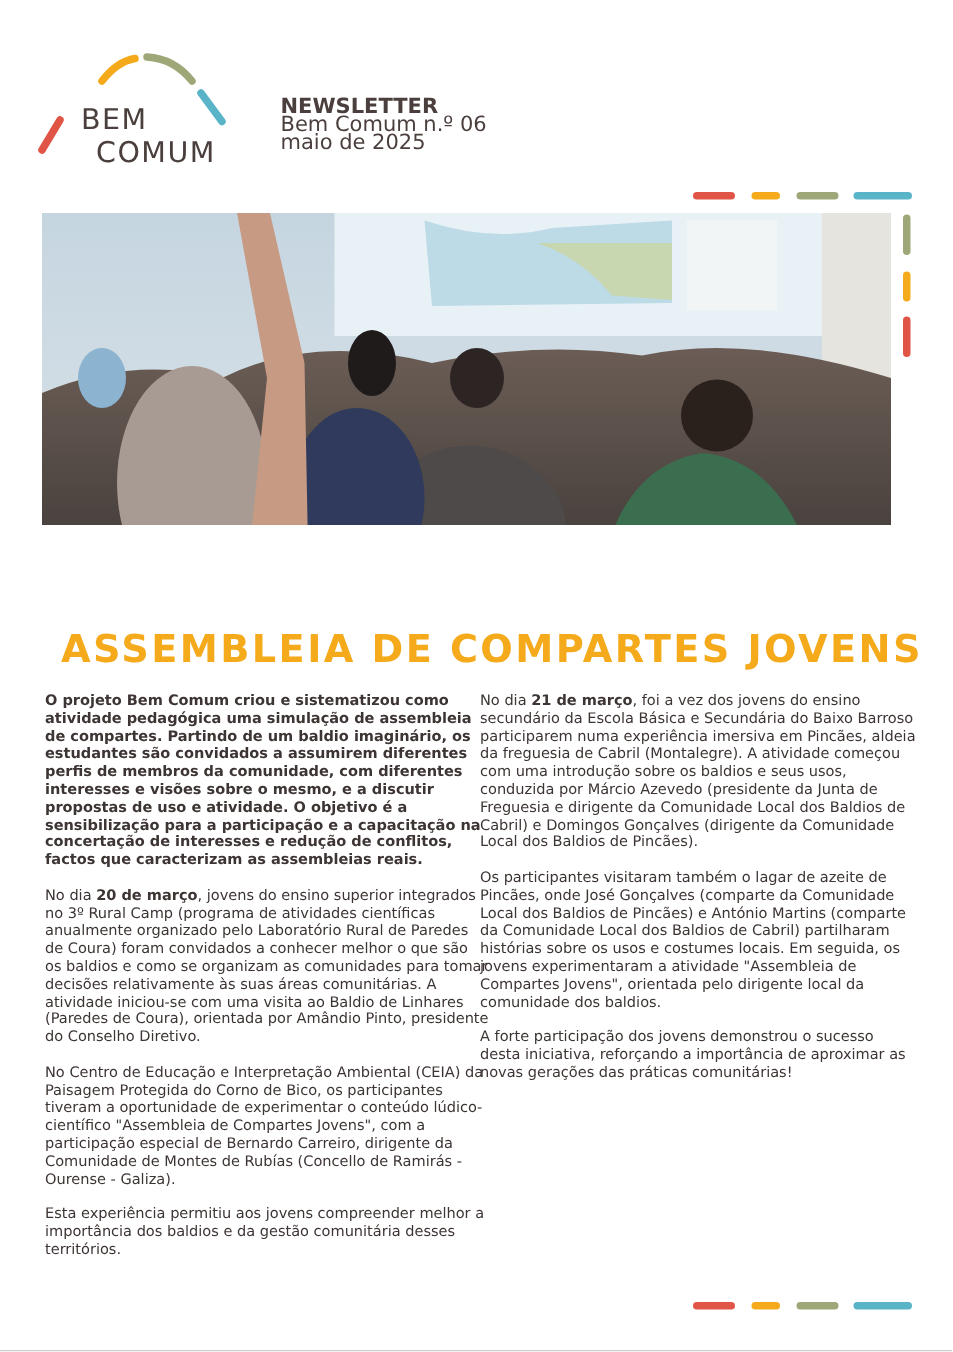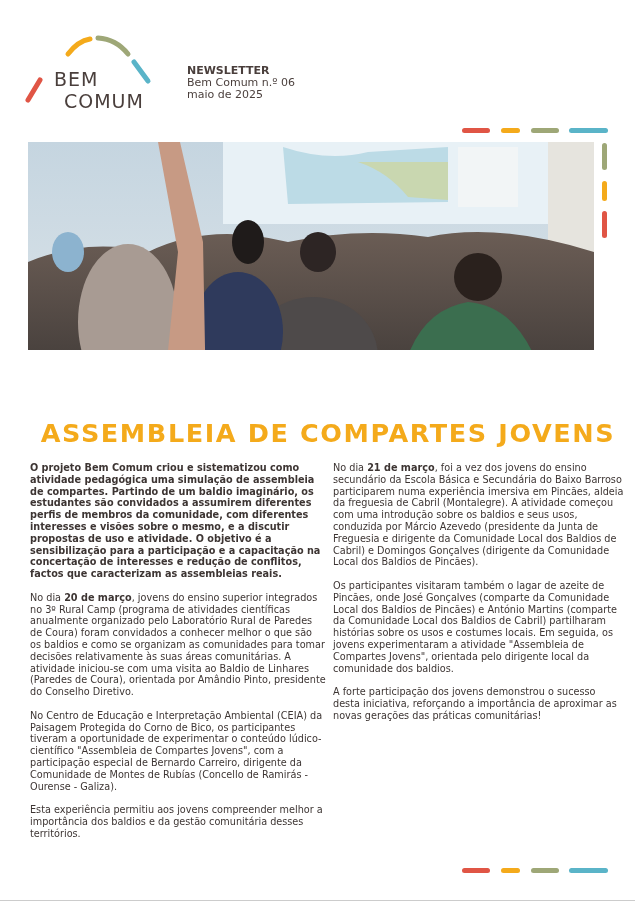--- a/index.html
+++ b/index.html
@@ -3,39 +3,39 @@
   <meta charset="utf-8">
   <style>
     html, body { margin: 0; padding: 0; }
     body {
       width: 635px; height: 901px; position: relative; overflow: hidden;
       background: #ffffff;
       font-family: "DejaVu Sans", sans-serif;
       color: #3d3533;
     }
     .logo { position: absolute; left: 22px; top: 28px; width: 150px; height: 85px; }
-    .masthead { position: absolute; left: 187px; top: 65px; font-size: 11px; line-height: 12px; color: #4a3f3c; }
+    .masthead { position: absolute; left: 187px; top: 65px; font-size: 14px; line-height: 12px; color: #4a3f3c; }
     .masthead .kind { font-weight: bold; }
     .dash { position: absolute; height: 5px; border-radius: 3px; }
     .vdash { position: absolute; width: 5px; border-radius: 3px; }
     .photo {
       position: absolute; left: 28px; top: 142px; width: 566px; height: 208px; overflow: hidden;
       background: #c9d6de;
     }
     .photo svg { display: block; }
     .title {
       position: absolute; left: 28px; top: 418px; width: 600px;
       font-family: "DejaVu Sans", sans-serif; font-weight: bold;
       font-size: 25.5px; letter-spacing: 1.6px; color: #f4aa1b;
       white-space: nowrap;
       text-align: center;
     }
     .col { position: absolute; top: 462px; width: 296px; font-size: 9.7px; line-height: 11.8px; color: #3d3533; }
     .col.left { left: 30px; }
-    .col.right { left: 333px; width: 292px; }
+    .col.right { left: 320px; width: 292px; }
     .col p { margin: 0 0 11.8px 0; }
     .col p.lead { font-weight: bold; }
     .col b { font-weight: bold; }
     .footer-line { position: absolute; left: 0; right: 0; bottom: 0; height: 1px; background: #cccccc; }
   </style>
 </head>
 <body>
 
 <div class="logo">
   <svg width="150" height="85" viewBox="0 0 150 85">

